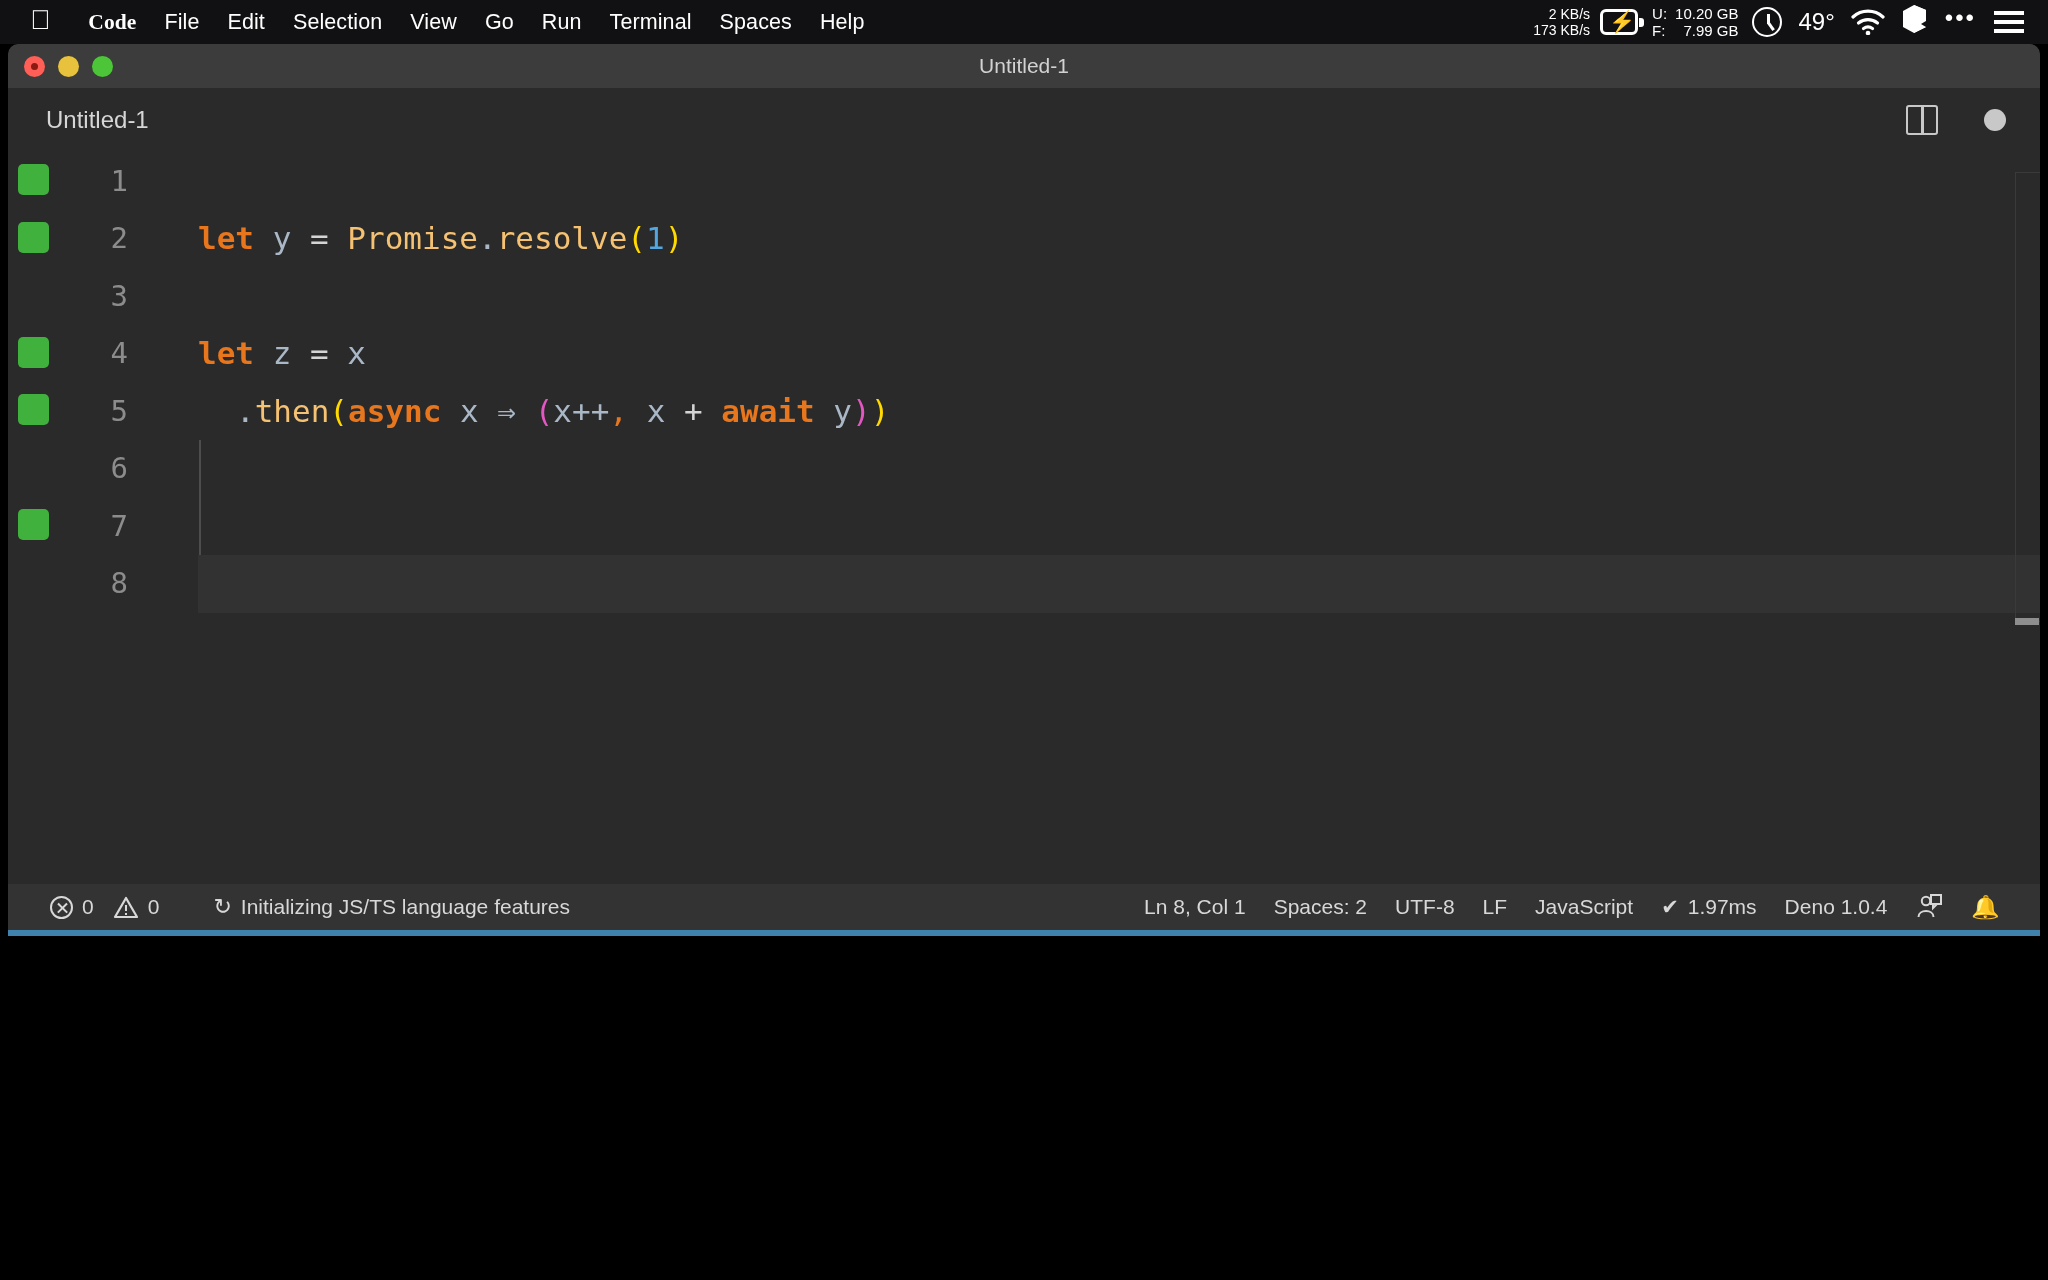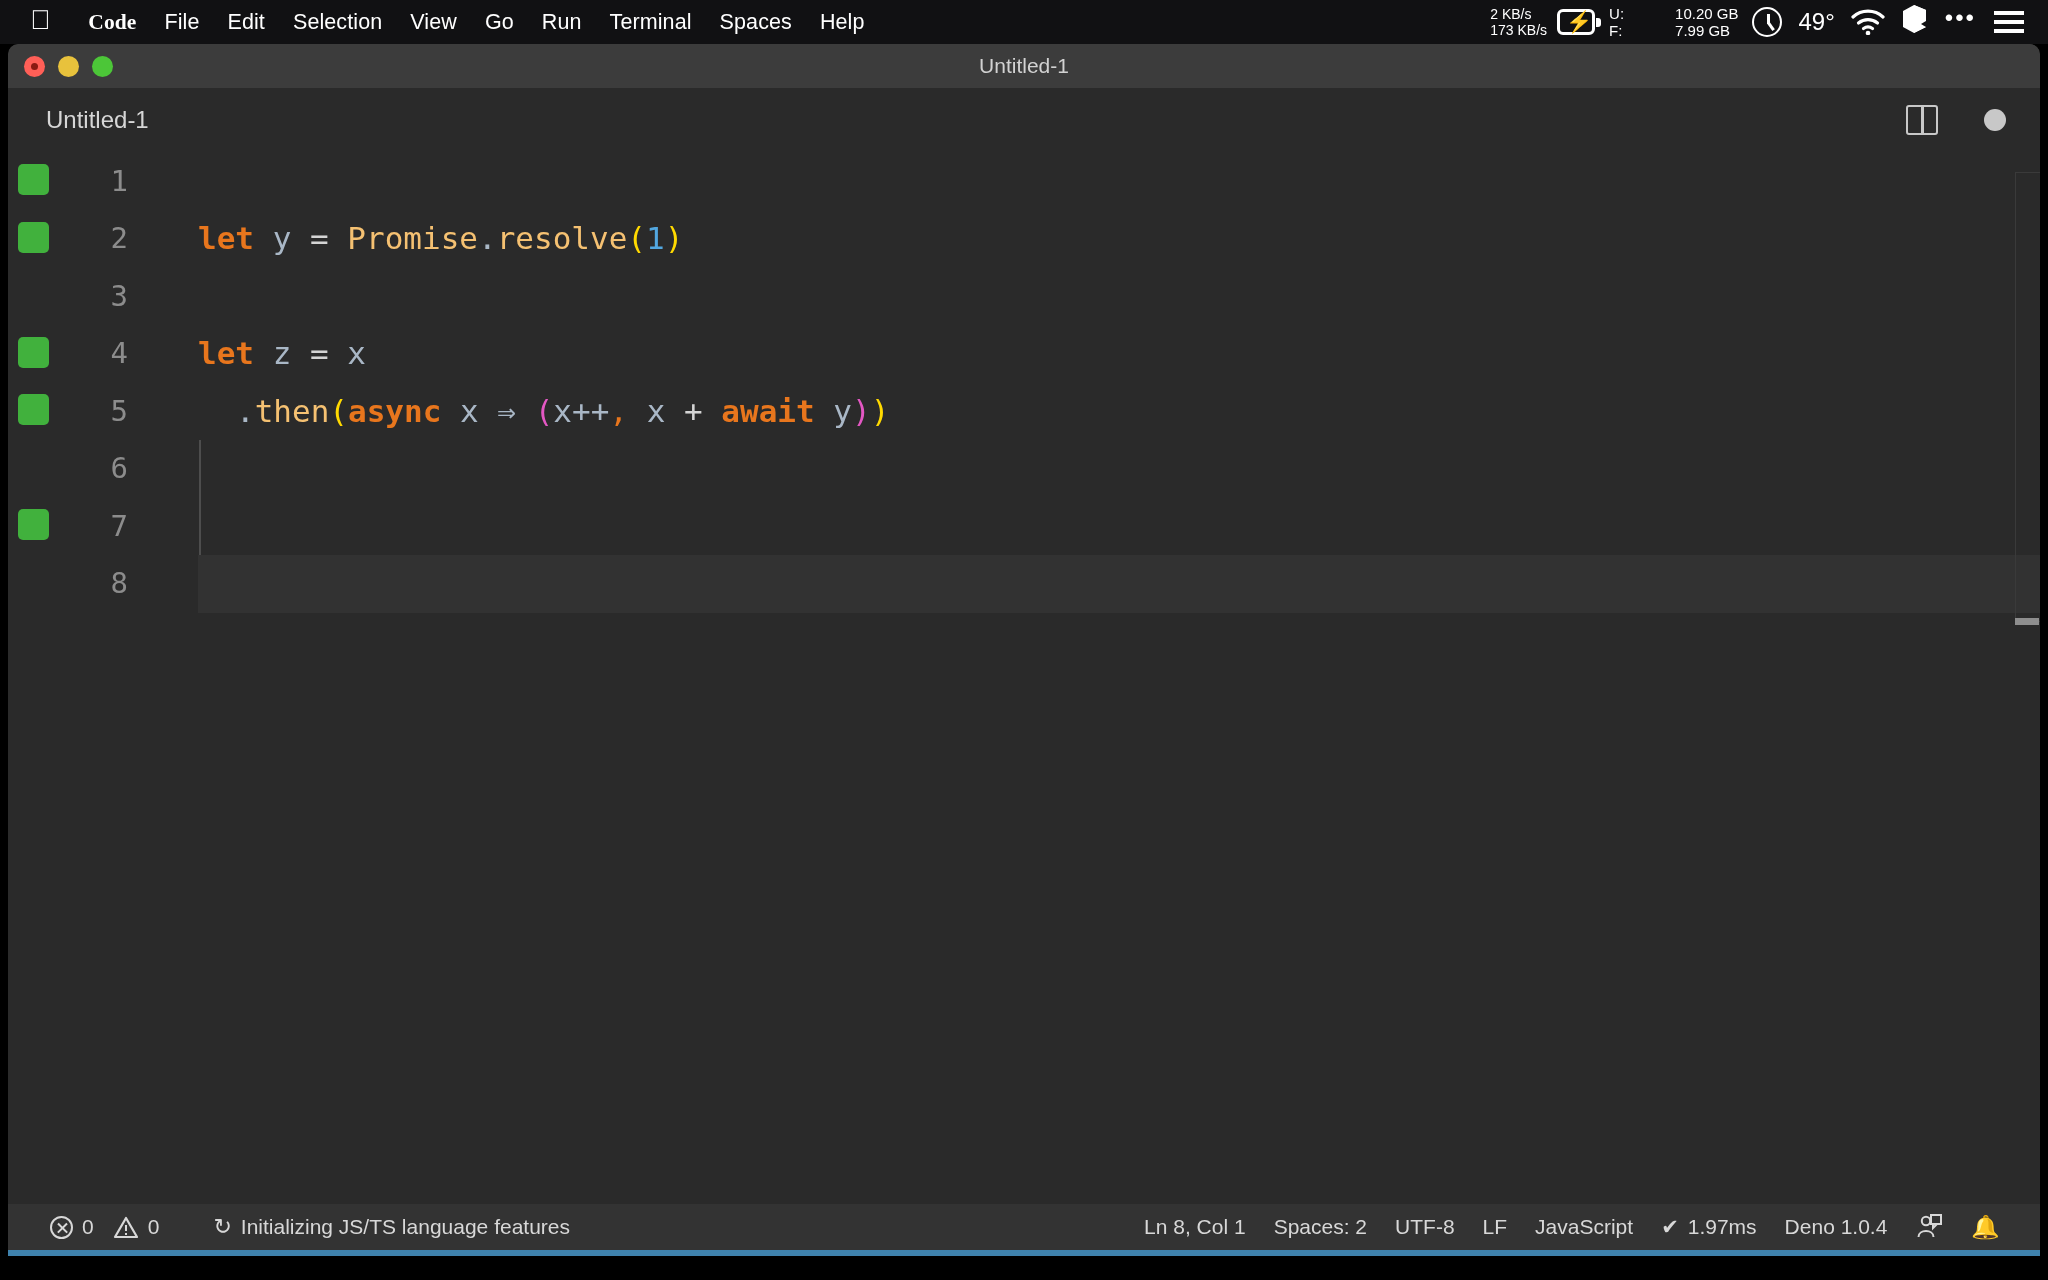--- a/index.html
+++ b/index.html
@@ -9,44 +9,44 @@
   
   .menubar{
     position:absolute; top:0; left:0; width:2048px; height:44px;
     background:#111113; display:flex; align-items:center;
     color:#fff; font-size:22px; white-space:nowrap;
   }
   .apple-logo{ margin-left:30px; margin-right:24px; font-size:27px; line-height:1; position:relative; top:-2px;}
   .menu-item{ padding:0 14px; font-size:21.5px; letter-spacing:.1px; }
   .menu-item.bold{ font-weight:bold;font-family:Liberation Serif, serif; }
   .menubar-right{ margin-left:auto; display:flex; align-items:center; padding-right:24px; }
-  .net-speed{ display:flex; flex-direction:column; align-items:flex-start; font-size:14px; line-height:16px; margin-right:10px; font-family:"Liberation Sans",sans-serif;}
+  .net-speed{ display:flex; flex-direction:column; align-items:flex-end; font-size:14px; line-height:16px; margin-right:10px; font-family:"Liberation Sans",sans-serif;}
   .battery{ width:44px; height:26px; position:relative; margin-right:8px; }
   .battery .body{ position:absolute; left:0; top:0; width:38px; height:26px; border:3px solid #fff; border-radius:6px;}
   .battery .cap{ position:absolute; right:0; top:9px; width:5px; height:9px; background:#fff; border-radius:0 3px 3px 0;}
   .battery .bolt{ position:absolute; left:9px; top:2px; font-size:21px; line-height:22px; color:#fff; }
   .memcol{ display:flex; font-size:15px; line-height:17px; margin-right:14px;}
   .memcol .labels{ text-align:left; margin-right:8px; }
-  .memcol .vals{ text-align:left;margin-left:43px; }
+  .memcol .vals{ text-align:right; }
   .clock-icon{ width:30px; height:30px; border:2.5px solid #fff; border-radius:50%; position:relative; margin-right:16px;}
   .clock-icon::before{ content:""; position:absolute; left:13px; top:5px; width:2.5px; height:10px; background:#fff;}
   .clock-icon::after{ content:""; position:absolute; left:13px; top:14px; width:2.5px; height:9px; background:#fff; transform:rotate(-35deg); transform-origin:top;}
   .temp{ font-size:24px; margin-right:16px; }
   .wifi{ margin-right:16px; position:relative; width:34px; height:26px;}
   .cube{ margin-right:18px; }
   .dots{ font-size:24px; letter-spacing:2px; margin-right:18px; position:relative; top:-4px;}
   .listicon{ width:30px; height:22px; display:flex; flex-direction:column; justify-content:space-between;}
   .listicon i{ display:block; height:4px; background:#fff; }
   .listicon i:nth-child(1){ width:30px; }
   .listicon i:nth-child(2){ width:30px; }
   .listicon i:nth-child(3){ width:30px; }
 
   
   .window{
-    position:absolute; top:44px; left:8px; width:2032px; height:1212px;
+    position:absolute; top:44px; left:8px; width:2032px; height:892px;
     background:#2a2a2a; border-radius:10px 10px 0 0; overflow:hidden;
   }
   .titlebar{
     height:44px; background:#3c3c3c; display:flex; align-items:center;
     position:relative; border-radius:10px 10px 0 0;
   }
   .traffic{ display:flex; gap:13px; margin-left:16px; }
   .tl{ width:21px; height:21px; border-radius:50%; }
   .tl.red{ background:#ff5f57; position:relative;}
   .tl.red::after{content:"";position:absolute;left:7px;top:7px;width:7px;height:7px;border-radius:50%;background:#8a1a12;}

